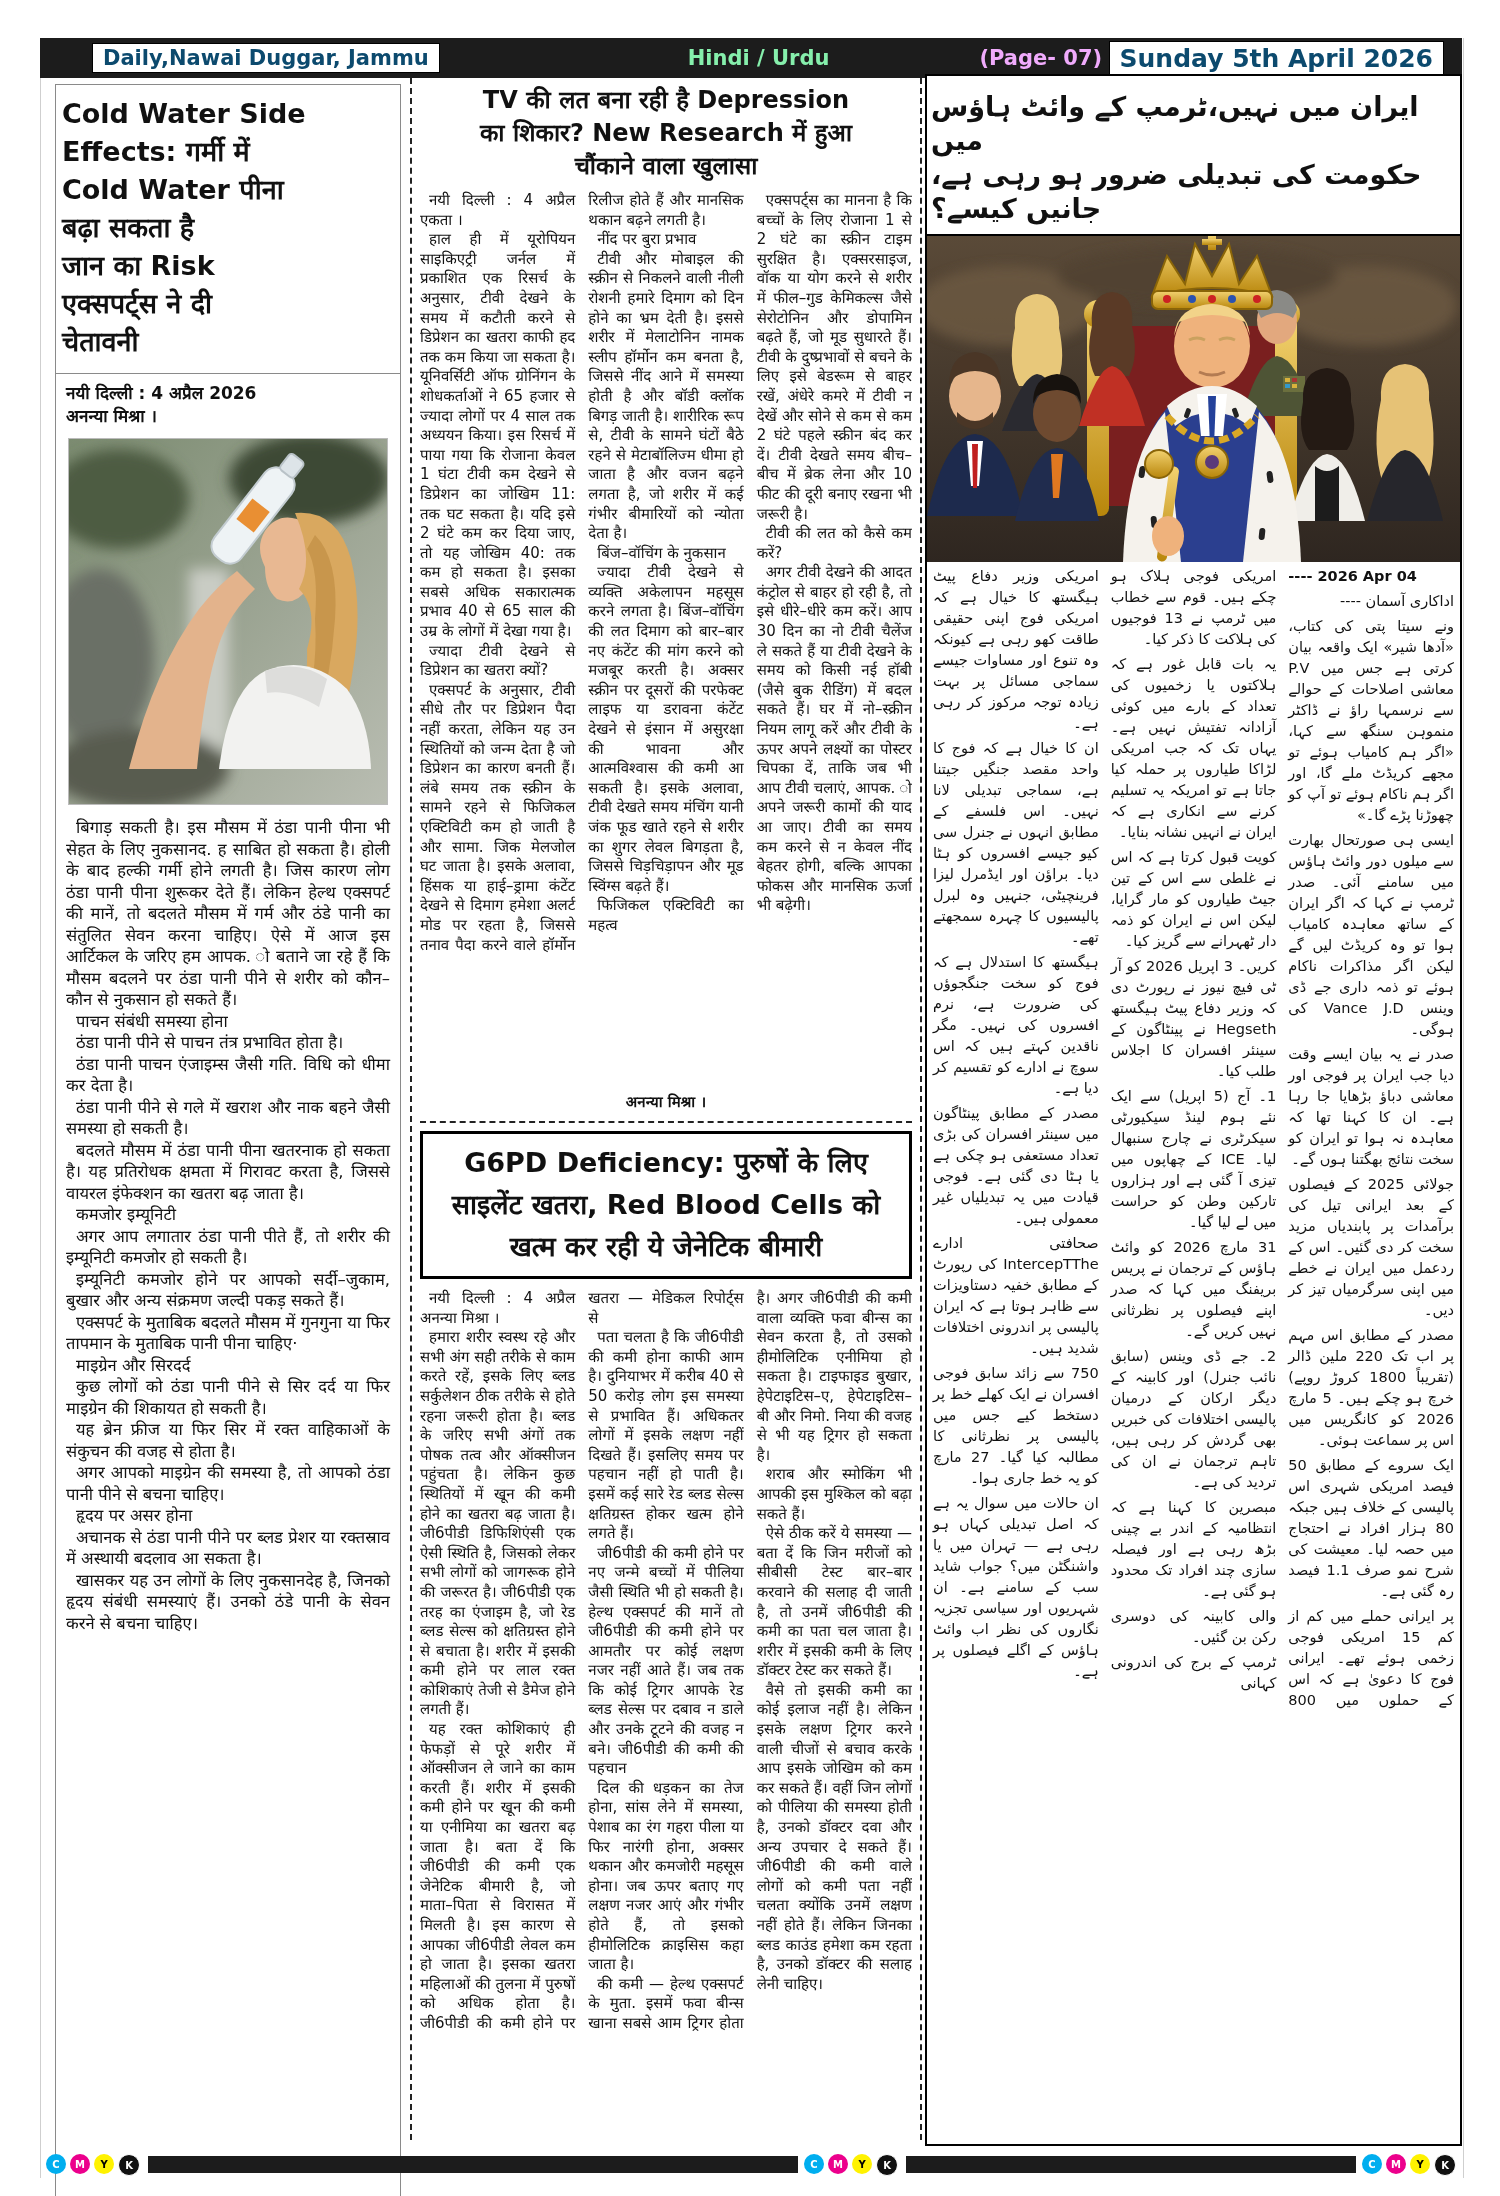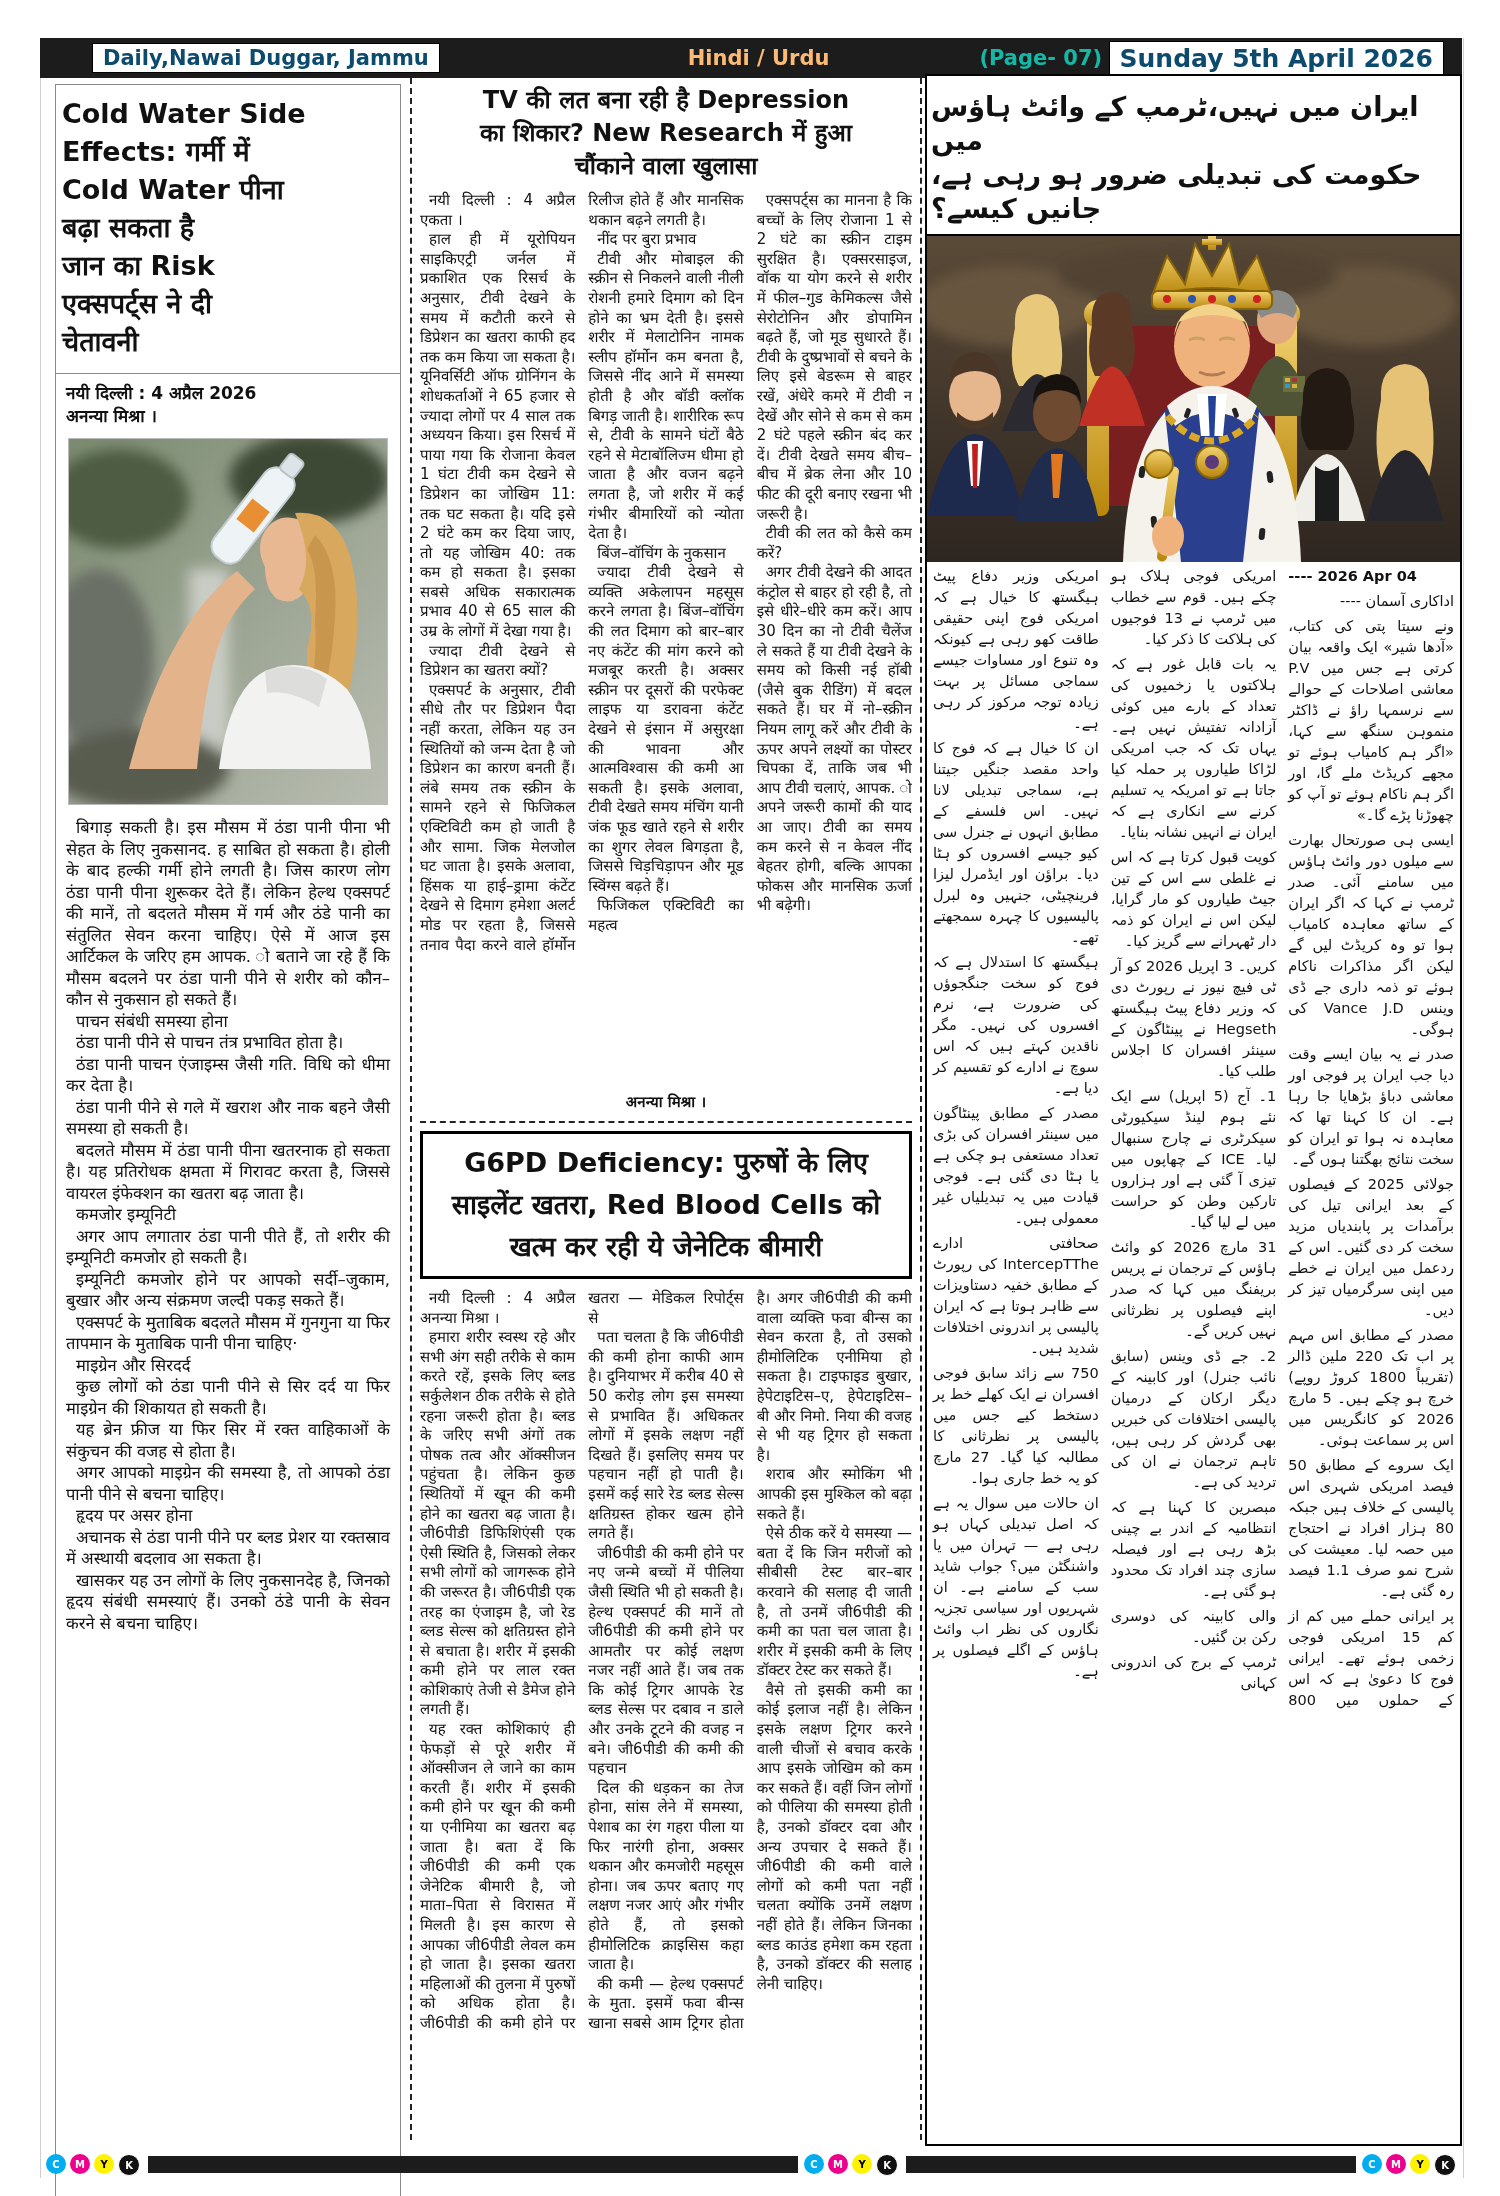--- a/index.html
+++ b/index.html
@@ -4,22 +4,22 @@
 <style>
   html,body{margin:0;padding:0;background:#e8e8e8;}
   #page{position:relative;width:1500px;height:2196px;background:#ffffff;overflow:hidden;
         font-family:"DejaVu Sans",sans-serif;color:#111;}
   
   .masthead{position:absolute;left:40px;top:38px;width:1422px;height:40px;background:#1c1c1c;
             display:flex;align-items:center;}
   .mast-box{background:#fff;border:1px solid #000;color:#0c4a6e;font-weight:bold;
             padding:2px 10px;font-size:21px;white-space:nowrap;}
   .mast-paper{margin-left:52px;}
-  .mast-lang{color:#fdba74;font-weight:bold;font-size:21px;margin-left:248px;}
-  .mast-page{color:#14b8a6;font-weight:bold;font-size:21px;margin-left:150px;text-align:right;}
+  .mast-lang{color:#86efac;font-weight:bold;font-size:21px;margin-left:248px;}
+  .mast-page{color:#f0abfc;font-weight:bold;font-size:21px;margin-left:150px;text-align:right;}
   .mast-date{margin-left:auto;margin-right:18px;font-size:25px;}
   
   .left-col{position:absolute;left:55px;top:84px;width:346px;}
   .lc-headbox{border:1px solid #8a8a8a;background:#fff;padding:10px 6px 12px 6px;text-align:left;}
   .lc-headbox .hl-line{font-weight:bold;font-size:27px;line-height:38px;}
   .lc-body{border:1px solid #8a8a8a;border-top:none;padding:8px 10px 6px 10px;height:1822px;overflow:hidden;}
   .byline{font-size:17px;line-height:23px;font-weight:bold;}
   .body-text p{margin:0;font-size:16.5px;line-height:21.5px;text-align:justify;text-indent:10px;}
   .photo-left{width:318px;height:365px;margin:10px auto 12px auto;display:block;border:1px solid #bbb;}
   

